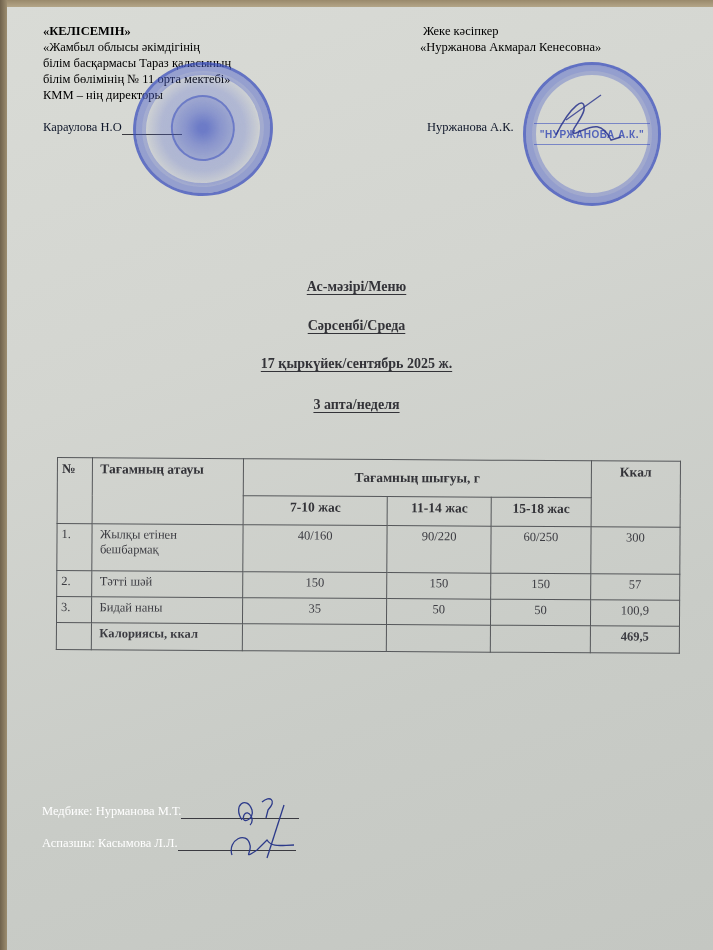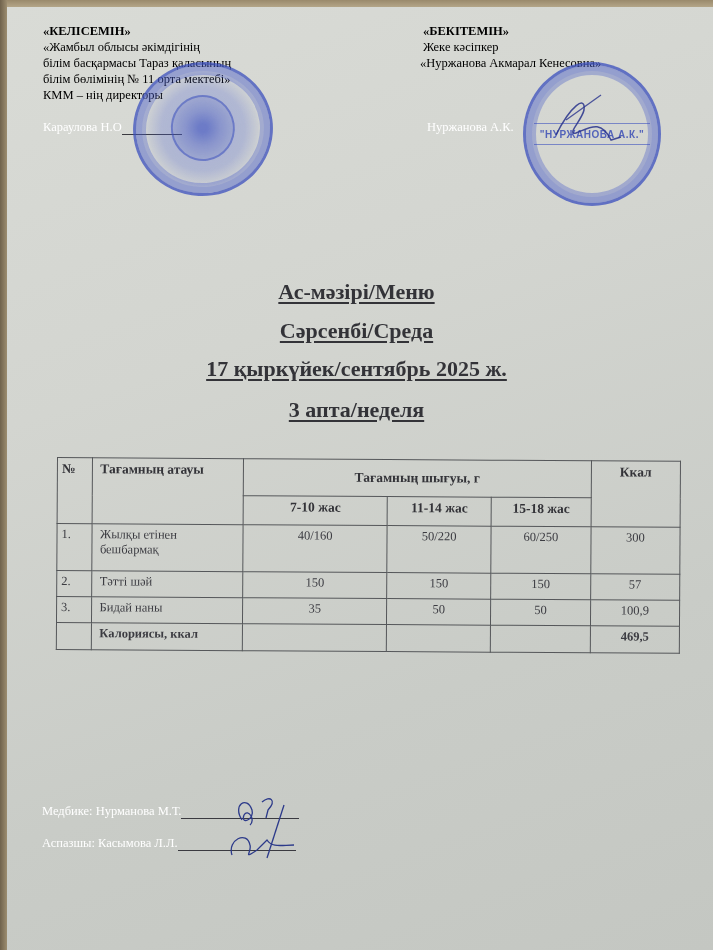--- a/index.html
+++ b/index.html
@@ -18,21 +18,21 @@
     background: linear-gradient(90deg, #6f624c, #9c8d70);
   }
   .paper {
     position: absolute; left: 7px; top: 7px; width: 706px; height: 943px;
     background: linear-gradient(160deg, #d9dbd6 0%, #d3d5d0 35%, #c9ccc7 70%, #c4c7c2 100%);
   }
   .block { position: absolute; font-size: 12.5px; line-height: 16px; color: #000000; }
   .block .hd { font-weight: bold; }
   .agree { left: 43px; top: 23px; }
   .approve { left: 423px; top: 23px; }
-  .sig-name { position: absolute; font-size: 12.5px; color: #ffffff; }
+  .sig-name { position: absolute; font-size: 12.5px; color: #0f172a; }
   .stamp {
     position: absolute; border-radius: 50%;
     border: 3px solid rgba(60, 80, 190, 0.75);
     box-shadow: inset 0 0 0 6px rgba(70, 90, 200, 0.15), inset 0 0 0 10px rgba(70, 90, 200, 0.35);
     background: radial-gradient(circle, rgba(80,100,210,0.35) 0%, rgba(80,100,210,0.28) 45%, rgba(80,100,210,0.08) 60%, rgba(255,255,255,0) 62%);
   }
   .stamp-1 { left: 133px; top: 62px; width: 134px; height: 128px; transform: rotate(-8deg); }
   .stamp-2 { left: 523px; top: 62px; width: 132px; height: 138px;
     background: radial-gradient(circle, rgba(255,255,255,0) 0%, rgba(255,255,255,0) 70%, rgba(80,100,210,0.1) 75%); }
   .stamp-text {
@@ -44,21 +44,21 @@
     position: absolute; left: 8px; right: 8px; top: 58px; height: 20px;
     border-top: 1.5px solid rgba(60,80,190,0.6); border-bottom: 1.5px solid rgba(60,80,190,0.6);
   }
   .emblem {
     position: absolute; left: 35px; top: 30px; width: 60px; height: 62px; border-radius: 50%;
     border: 2px solid rgba(60,80,190,0.5);
     background: radial-gradient(circle, rgba(60,80,190,0.55) 10%, rgba(60,80,190,0.3) 40%, rgba(60,80,190,0.15) 70%);
   }
   .title {
     position: absolute; left: 0; width: 713px; text-align: center;
-    font-weight: bold; font-size: 22px; color: #333338;
+    font-weight: bold; font-size: 14px; color: #333338;
   }
   .title span { text-decoration: underline; text-underline-offset: 3px; }
   .t1 { top: 279px; }
   .t2 { top: 318px; }
   .t3 { top: 356px; }
   .t4 { top: 397px; }
 
   table.menu {
     position: absolute; left: 57px; top: 457px; width: 624px;
     border-collapse: collapse; font-size: 12.5px; color: #3c3c42;
@@ -104,21 +104,20 @@
   <div>КММ – нің директоры</div>
 </div>
 <div class="sig-name" style="left:43px; top:120px;">
   <span>Караулова Н.О</span><span class="sig-line" style="width:60px;"></span>
 </div>
 <div class="stamp stamp-1">
   <div class="emblem"></div>
 </div>
 
 <div class="block approve">
-  <div class="hd">«БЕКІТЕМІН»</div>
   <div>Жеке кәсіпкер</div>
   <div style="margin-left:-3px;">«Нуржанова Акмарал Кенесовна»</div>
 </div>
 <div class="sig-name" style="left:427px; top:120px;">
   <span>Нуржанова А.К.</span>
 </div>
 <div class="stamp stamp-2">
   <div class="stamp-band"></div>
   <div class="stamp-text">"НУРЖАНОВА А.К."</div>
   <svg width="132" height="138" style="position:absolute;left:0;top:0;">
@@ -142,21 +141,21 @@
   </tr>
   <tr class="h2row">
     <th class="c-a num">7-10 жас</th>
     <th class="c-b num">11-14 жас</th>
     <th class="c-c num">15-18 жас</th>
   </tr>
   <tr class="r1">
     <td class="c-no">1.</td>
     <td class="c-name">Жылқы етінен бешбармақ</td>
     <td class="num">40/160</td>
-    <td class="num">50/220</td>
+    <td class="num">90/220</td>
     <td class="num">60/250</td>
     <td class="num">300</td>
   </tr>
   <tr class="r2">
     <td class="c-no">2.</td>
     <td class="c-name">Тәтті шәй</td>
     <td class="num">150</td>
     <td class="num">150</td>
     <td class="num">150</td>
     <td class="num">57</td>

